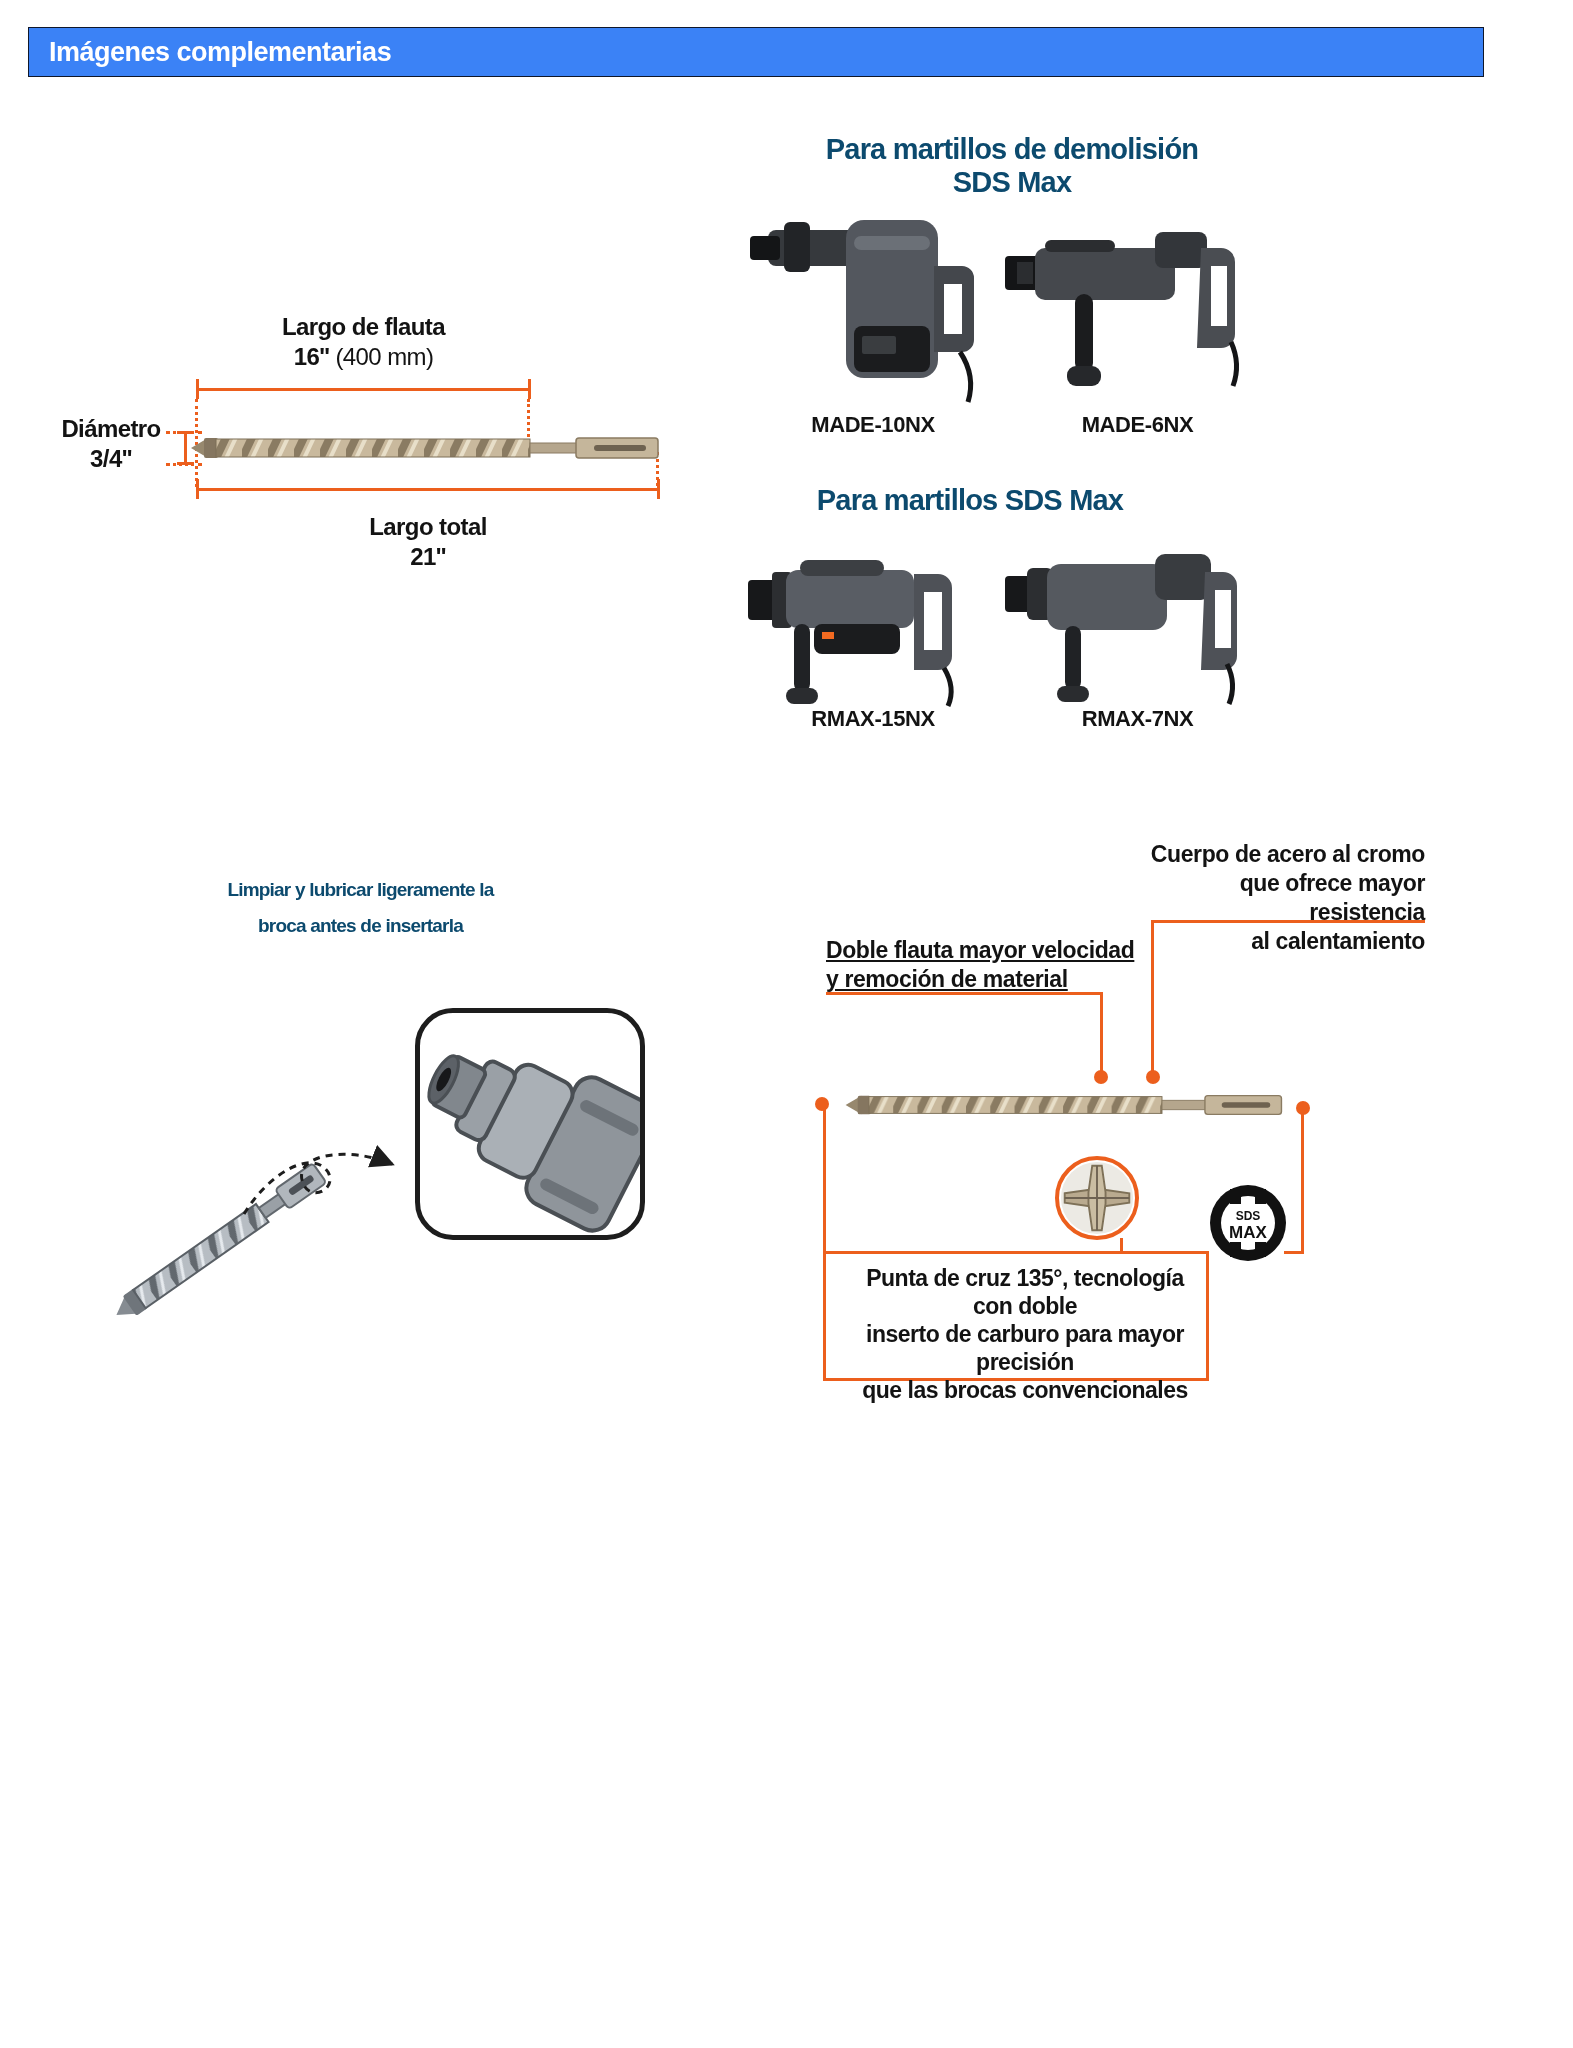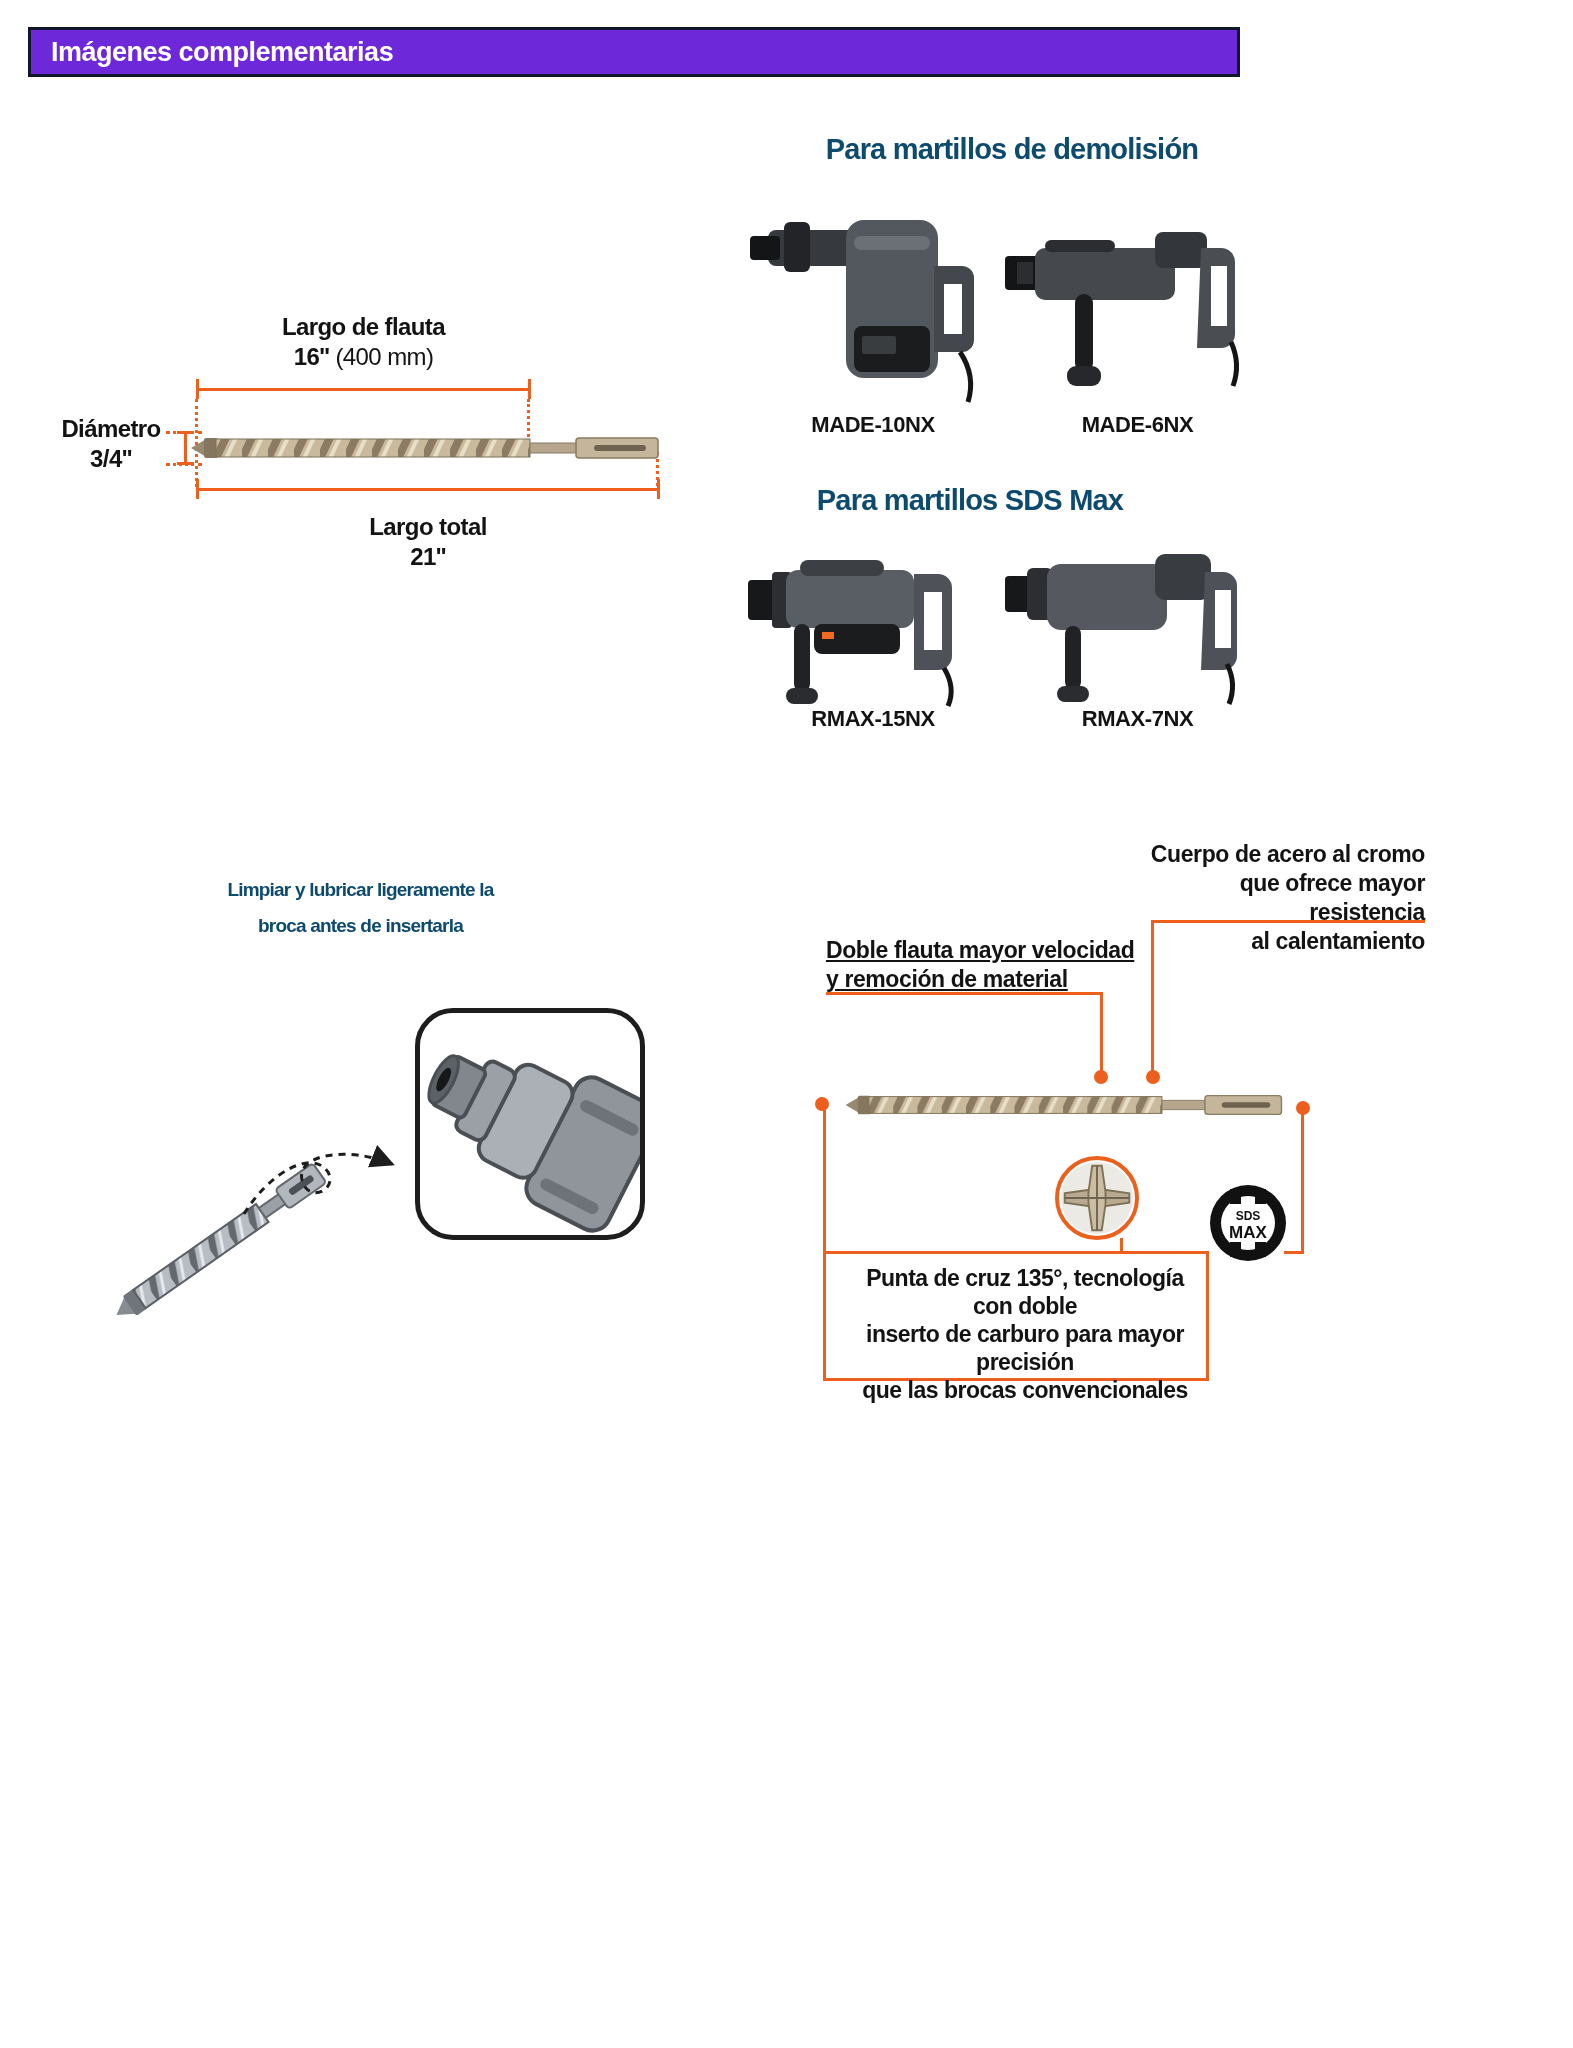--- a/index.html
+++ b/index.html
@@ -2,22 +2,22 @@
 <html><head>
 <meta charset="utf-8">
 <style>
   html,body{margin:0;padding:0;background:#fff;}
   .page{position:relative;width:1573px;height:2048px;background:#ffffff;overflow:hidden;
         font-family:"Liberation Sans",sans-serif;color:#131313;}
   .abs{position:absolute;}
   .hd{font-weight:bold;letter-spacing:-0.8px;color:#0c4a6e;}
   .center{text-align:center;}
   .right{text-align:right;}
-  .headerbar{position:absolute;left:28px;top:27px;width:1212px;height:50px;
-             background:#6d28d9;border:3px solid #0f172a;box-sizing:border-box;
+  .headerbar{position:absolute;left:28px;top:27px;width:1456px;height:50px;
+             background:#3b82f6;border:1px solid #0f172a;box-sizing:border-box;
              display:flex;align-items:center;}
   .headerbar span{color:#ffffff;font-weight:bold;font-size:27px;letter-spacing:-0.5px;padding-left:20px;}
   .oline{position:absolute;background:#ec5f1d;}
   .odot-v{position:absolute;border-left:3px dotted #ec5f1d;width:0;}
   .odot-h{position:absolute;border-top:3px dotted #ec5f1d;height:0;}
   .dot{position:absolute;width:14px;height:14px;border-radius:50%;background:#ec5f1d;}
   .dimtext{font-weight:bold;font-size:24px;letter-spacing:-0.6px;line-height:30px;}
   .dimtext .thin{font-weight:normal;}
   .modelname{font-weight:bold;font-size:22px;letter-spacing:-0.4px;}
   .callout{font-weight:bold;font-size:23px;letter-spacing:-0.4px;line-height:29px;}
@@ -92,20 +92,21 @@
   <div class="oline" style="left:196px;top:479px;width:3px;height:20px;"></div>
   <div class="oline" style="left:657px;top:479px;width:3px;height:20px;"></div>
 
   <div class="abs center dimtext" style="left:278px;top:512px;width:300px;">
     <div>Largo total</div>
     <div>21''</div>
   </div>
 
   <div class="abs center hd" style="left:702px;top:133px;width:620px;font-size:29px;line-height:33px;">
     <div>Para martillos de demolisión</div>
+    <div>SDS Max</div>
   </div>
 
   <svg class="abs" style="left:748px;top:208px;" width="250" height="198" viewBox="0 0 250 198">
     <rect x="20" y="22" width="120" height="36" rx="8" fill="#36393d"></rect>
     <rect x="2" y="28" width="30" height="24" rx="4" fill="#141517"></rect>
     <rect x="36" y="14" width="26" height="50" rx="6" fill="#222427"></rect>
     <rect x="98" y="12" width="92" height="158" rx="18" fill="#53575e"></rect>
     <rect x="106" y="28" width="76" height="14" rx="7" fill="#6b7077"></rect>
     <rect x="106" y="118" width="76" height="46" rx="8" fill="#1b1c1e"></rect>
     <rect x="114" y="128" width="34" height="18" rx="2" fill="#3a3d40"></rect>

